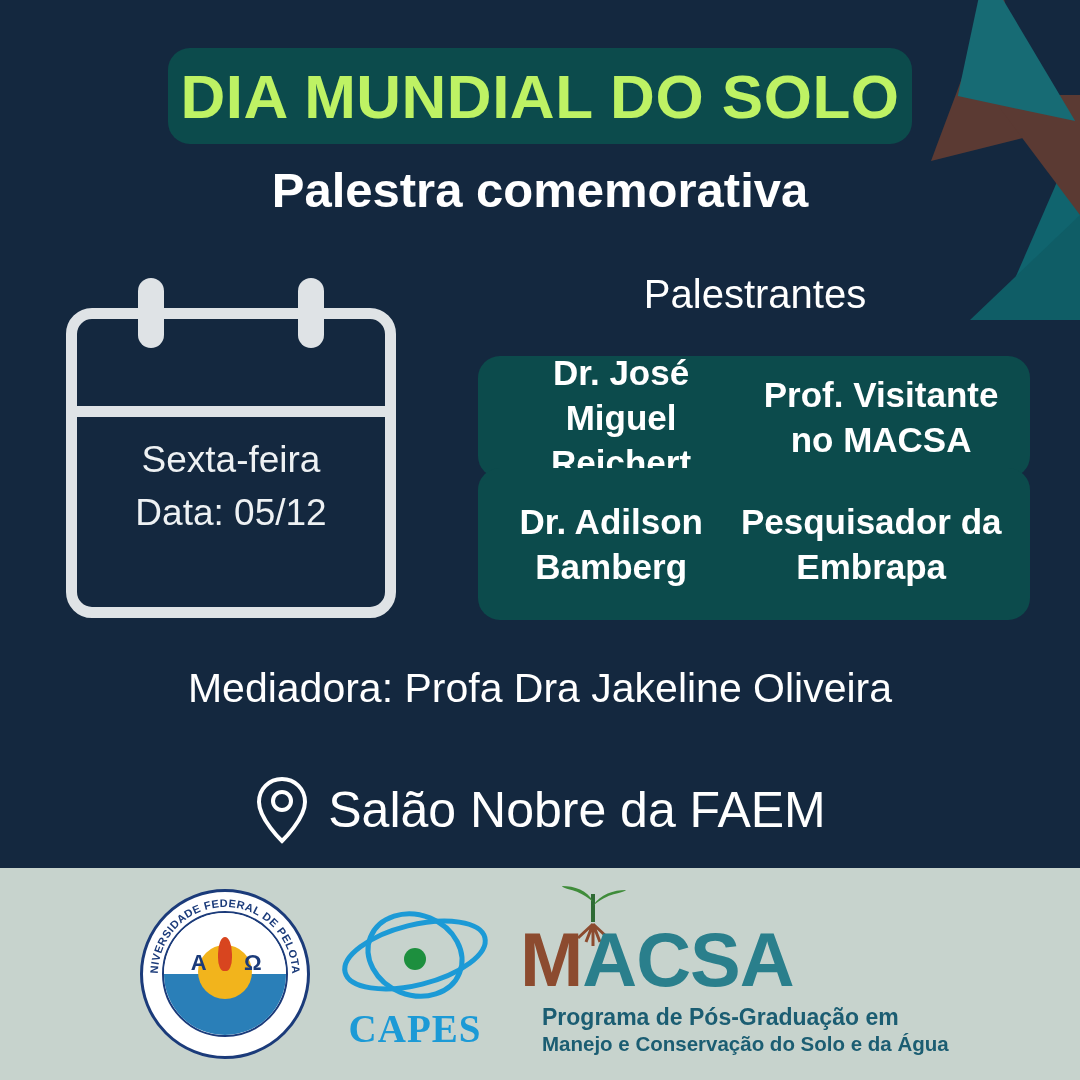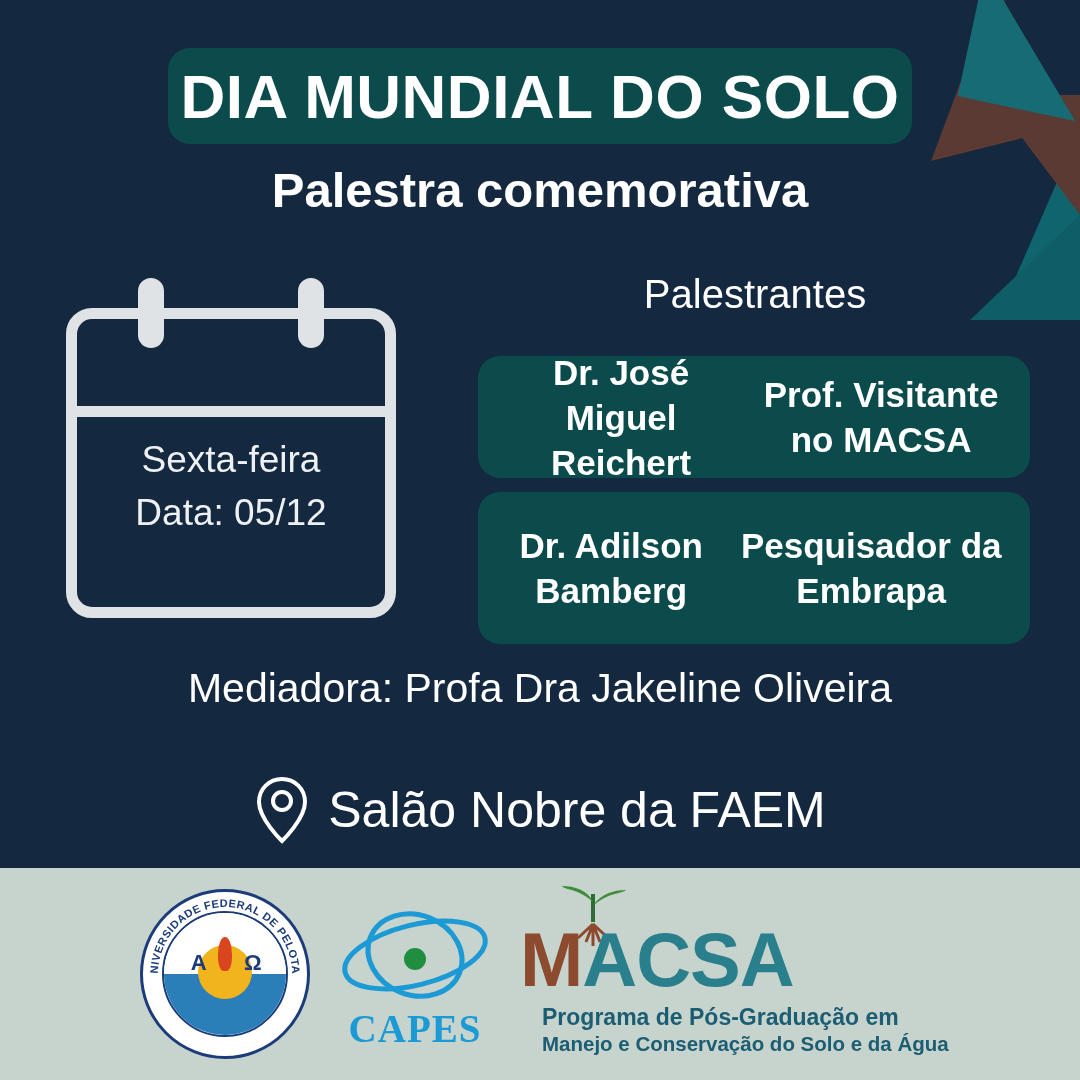--- a/index.html
+++ b/index.html
@@ -54,21 +54,21 @@
   
   .title-chip {
     position: absolute;
     left: 168px; top: 48px;
     width: 744px; height: 96px;
     background: #0c4b4c;
     border-radius: 22px;
     display: flex; align-items: center; justify-content: center;
   }
   .title-chip span {
-    color: #ffffff;
+    color: #bef264;
     font-size: 62px;
     font-weight: bold;
     letter-spacing: 0.5px;
     white-space: nowrap;
   }
   .subtitle {
     position: absolute;
     left: 0; top: 162px; width: 1080px;
     text-align: center;
     color: #ffffff;
@@ -131,21 +131,21 @@
     flex-direction: row;
     align-items: center;
     justify-content: center;
     text-align: center;
     font-weight: bold;
     font-size: 35px;
     line-height: 45px;
     padding: 10px 16px;
   }
   .chip-1 { left: 478px; top: 356px; width: 552px; height: 122px; }
-  .chip-2 { left: 478px; top: 492px; width: 552px; height: 152px; text-align: center; }
+  .chip-2 { left: 478px; top: 468px; width: 552px; height: 152px; text-align: center; }
 
   
   .mediator {
     position: absolute;
     left: 0; top: 665px; width: 1080px;
     text-align: center;
     color: #ffffff;
     font-size: 41px;
   }
 

